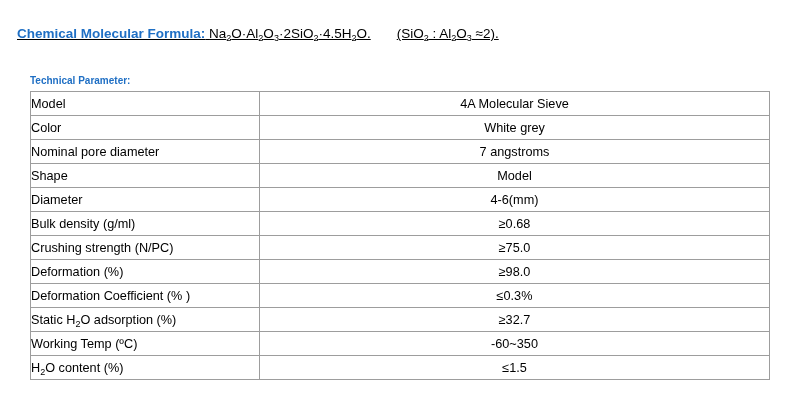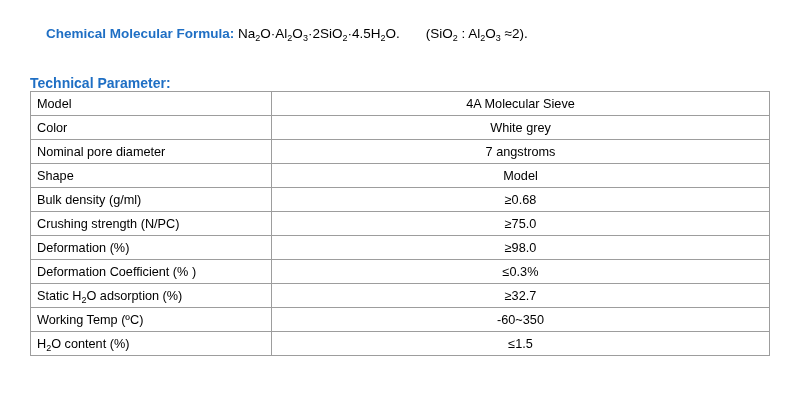--- a/index.html
+++ b/index.html
@@ -15,56 +15,57 @@
     overflow: hidden;
   }
   .page {
     position: relative;
     width: 800px;
     height: 403px;
     box-sizing: border-box;
   }
   .formula-line {
     position: absolute;
-    left: 46px;
+    left: 17px;
     top: 26px;
     font-size: 13.5px;
     white-space: nowrap;
+    text-decoration: underline;
   }
   .heading-blue {
     color: #1f6fc4;
     font-weight: bold;
   }
   .formula-body {
     color: #000000;
   }
   .gap-wide {
     display: inline-block;
     width: 26px;
   }
   .section-title {
     position: absolute;
     left: 30px;
     top: 75px;
-    font-size: 14px;
+    font-size: 10px;
     color: #1f6fc4;
     font-weight: bold;
   }
   table.spec {
     position: absolute;
     left: 30px;
     top: 91px;
     width: 740px;
     border-collapse: collapse;
     font-size: 12.7px;
   }
   table.spec td {
     border: 1px solid #9d9d9d;
     height: 23px;
-    padding: 0 6px;
+    padding: 0 0;
     vertical-align: middle;
   }
   table.spec td.label {
     width: 228px;
     text-align: left;
   }
   table.spec td.value {
     text-align: center;
   }
   sub {
@@ -98,20 +99,24 @@
       </tr>
       <tr>
         <td class="label">Nominal pore diameter</td>
         <td class="value">7 angstroms</td>
       </tr>
       <tr>
         <td class="label">Shape</td>
         <td class="value">Model</td>
       </tr>
       <tr>
+        <td class="label">Diameter</td>
+        <td class="value">4-6(mm)</td>
+      </tr>
+      <tr>
         <td class="label">Bulk density (g/ml)</td>
         <td class="value">≥0.68</td>
       </tr>
       <tr>
         <td class="label">Crushing strength (N/PC)</td>
         <td class="value">≥75.0</td>
       </tr>
       <tr>
         <td class="label">Deformation (%)</td>
         <td class="value">≥98.0</td>

